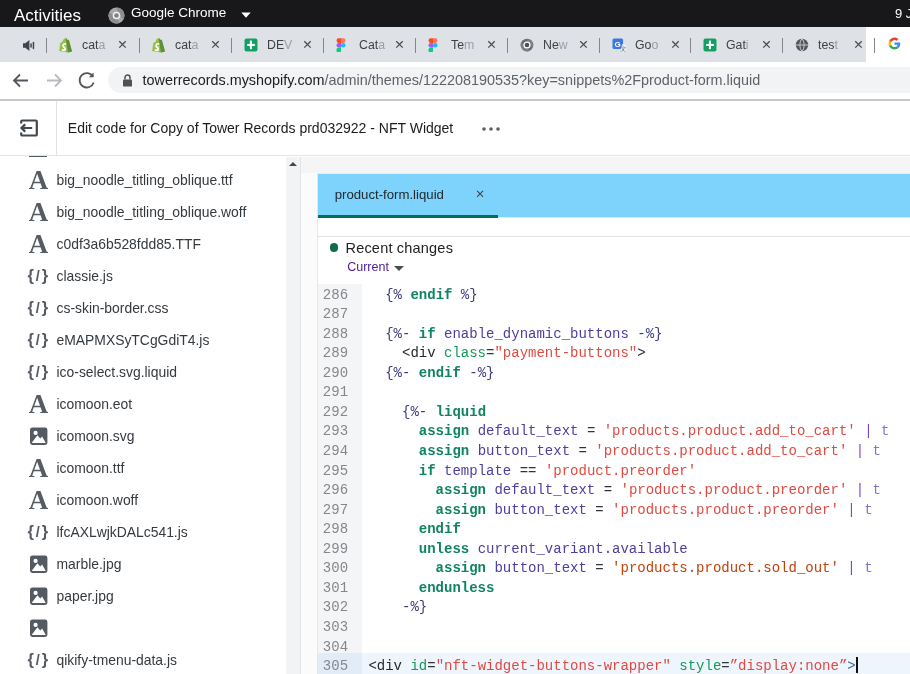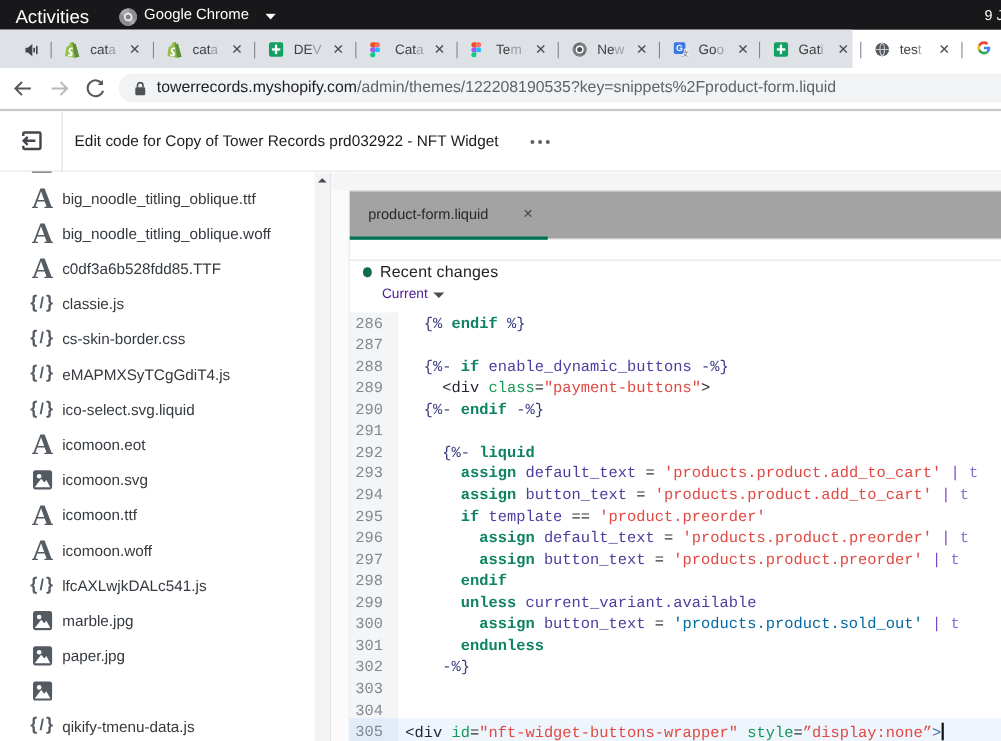--- a/index.html
+++ b/index.html
@@ -7,21 +7,21 @@
 #root { position:relative; width:910px; height:674px; overflow:hidden; }
 .abs { position:absolute; }
 
 
 #ubar { position:absolute; left:0; top:0; width:910px; height:27px; background:#18181a; color:#fff; }
 #ubar .act { position:absolute; left:14px; top:5.5px; font-size:17px; }
 #ubar .gc  { position:absolute; left:131px; top:4.5px; font-size:13.5px; }
 #ubar .clock { position:absolute; left:895px; top:5.5px; font-size:13px; white-space:nowrap; }
 
 
-#strip { position:absolute; left:0; top:27px; width:775px; height:35px; background:#dee1e6; }
+#strip { position:absolute; left:0; top:27px; width:866px; height:35px; background:#dee1e6; }
 #strip .sep { position:absolute; top:11px; width:1px; height:15px; background:#83878c; }
 #strip .fav { position:absolute; top:11px; height:15px; }
 #strip .ttl { position:absolute; top:11px; font-size:12.3px; color:#3f4245; line-height:15px; }
 #strip .tx  { position:absolute; top:10.5px; font-size:12.5px; color:#494c50; width:13px; text-align:center; line-height:15px; }
 
 
 #abar { position:absolute; left:0; top:62px; width:910px; height:38px; background:#fff; }
 #abar .url { position:absolute; left:142.5px; top:9.5px; font-size:14.4px; color:#202124; white-space:nowrap; }
 #abar .url .gray { color:#5f6368; }
 
@@ -46,21 +46,21 @@
 #fscroll .up { position:absolute; left:3px; top:4.8px; width:0; height:0;
   border-left:4.2px solid transparent; border-right:4.2px solid transparent; border-bottom:4.8px solid #45484d; }
 #panelborder { position:absolute; left:300px; top:157px; width:1px; height:517px; background:#e2e4e6; }
 
 
 #pagegap { position:absolute; left:301px; top:157px; width:16.3px; height:517px; background:#fbfbfc; }
 #topgray { position:absolute; left:301px; top:157px; width:609px; height:16px; background:#f5f5f6; }
 #cardl { position:absolute; left:317.3px; top:173px; width:1px; height:501px; background:#e5e7e9; }
 
 
-#etab { position:absolute; left:318.2px; top:172.6px; width:591.8px; height:44.9px; background:#a3a3a3; border-top:1px solid #ecedee; }
+#etab { position:absolute; left:318.2px; top:172.6px; width:591.8px; height:44.9px; background:#7dd3fc; border-top:1px solid #ecedee; }
 #etab .lbl { position:absolute; left:16.5px; top:13px; font-size:13.2px; color:#24292e; }
 #etab .x { position:absolute; left:157px; top:13px; font-size:11.5px; color:#44474b; }
 #etab .greenline { position:absolute; left:0; top:41.1px; width:180px; height:3.7px; background:#00705447; background:#007054; }
 #etab .grayline { position:absolute; left:180px; top:43.8px; width:412px; height:1px; background:#e4e6e8; }
 
 
 #rc { position:absolute; left:318.2px; top:236px; width:591.8px; height:48px; background:#fff; border-top:1px solid #e1e3e5;text-align:right; }
 #rc .dot { position:absolute; left:11.4px; top:6.2px; width:8.8px; height:8.8px; border-radius:50%; background:#0e6b50; }
 #rc .t1 { position:absolute; left:27.3px; top:3.2px; font-size:14.5px; letter-spacing:0.2px; line-height:16px; color:#202223; }
 #rc .t2 { position:absolute; left:29px; top:22.9px; font-size:12.5px; line-height:14px; color:#4c1d95; }
@@ -366,20 +366,20 @@
 <div class="cl" style="top:363.80px">  <span style="color:#3a3a80">{%-</span> <b style="color:#0f8462">endif</b> <span style="color:#3a3a80">-%}</span></div>
 <div class="cl" style="top:383.35px"></div>
 <div class="cl" style="top:402.90px">    <span style="color:#3a3a80">{%-</span> <b style="color:#0f8462">liquid</b></div>
 <div class="cl" style="top:422.45px">      <b style="color:#0f8462">assign</b> <span style="color:#4b3f9f">default_text</span> <span style="color:#30353b">=</span> <span style="color:#e04a42">'products.product.add_to_cart'</span> <span style="color:#8044cc">|</span> <span style="color:#7e74d4">t</span></div>
 <div class="cl" style="top:442.00px">      <b style="color:#0f8462">assign</b> <span style="color:#4b3f9f">button_text</span> <span style="color:#30353b">=</span> <span style="color:#e04a42">'products.product.add_to_cart'</span> <span style="color:#8044cc">|</span> <span style="color:#7e74d4">t</span></div>
 <div class="cl" style="top:461.55px">      <b style="color:#0f8462">if</b> <span style="color:#4b3f9f">template</span> <span style="color:#30353b">==</span> <span style="color:#e04a42">'product.preorder'</span></div>
 <div class="cl" style="top:481.10px">        <b style="color:#0f8462">assign</b> <span style="color:#4b3f9f">default_text</span> <span style="color:#30353b">=</span> <span style="color:#e04a42">'products.product.preorder'</span> <span style="color:#8044cc">|</span> <span style="color:#7e74d4">t</span></div>
 <div class="cl" style="top:500.65px">        <b style="color:#0f8462">assign</b> <span style="color:#4b3f9f">button_text</span> <span style="color:#30353b">=</span> <span style="color:#e04a42">'products.product.preorder'</span> <span style="color:#8044cc">|</span> <span style="color:#7e74d4">t</span></div>
 <div class="cl" style="top:520.20px">      <b style="color:#0f8462">endif</b></div>
 <div class="cl" style="top:539.75px">      <b style="color:#0f8462">unless</b> <span style="color:#4b3f9f">current_variant.available</span></div>
-<div class="cl" style="top:559.30px">        <b style="color:#0f8462">assign</b> <span style="color:#4b3f9f">button_text</span> <span style="color:#30353b">=</span> <span style="color:#0369a1">'products.product.sold_out'</span> <span style="color:#8044cc">|</span> <span style="color:#7e74d4">t</span></div>
+<div class="cl" style="top:559.30px">        <b style="color:#0f8462">assign</b> <span style="color:#4b3f9f">button_text</span> <span style="color:#30353b">=</span> <span style="color:#c2410c">'products.product.sold_out'</span> <span style="color:#8044cc">|</span> <span style="color:#7e74d4">t</span></div>
 <div class="cl" style="top:578.85px">      <b style="color:#0f8462">endunless</b></div>
 <div class="cl" style="top:598.40px">    <span style="color:#3a3a80">-%}</span></div>
 <div class="cl" style="top:617.95px"></div>
 <div class="cl" style="top:637.50px"></div>
 <div class="cl" style="top:657.05px"><span style="color:#24292f">&lt;div</span> <span style="color:#149a55">id</span><span style="color:#30353b">=</span><span style="color:#e04a42">"nft-widget-buttons-wrapper"</span> <span style="color:#149a55">style</span><span style="color:#30353b">=</span><span style="color:#e04a42">”display:none”</span><span style="color:#3c6e9f">&gt;</span><span class="cursor"></span></div>
 </div>
 
 </div>
 </body></html>

